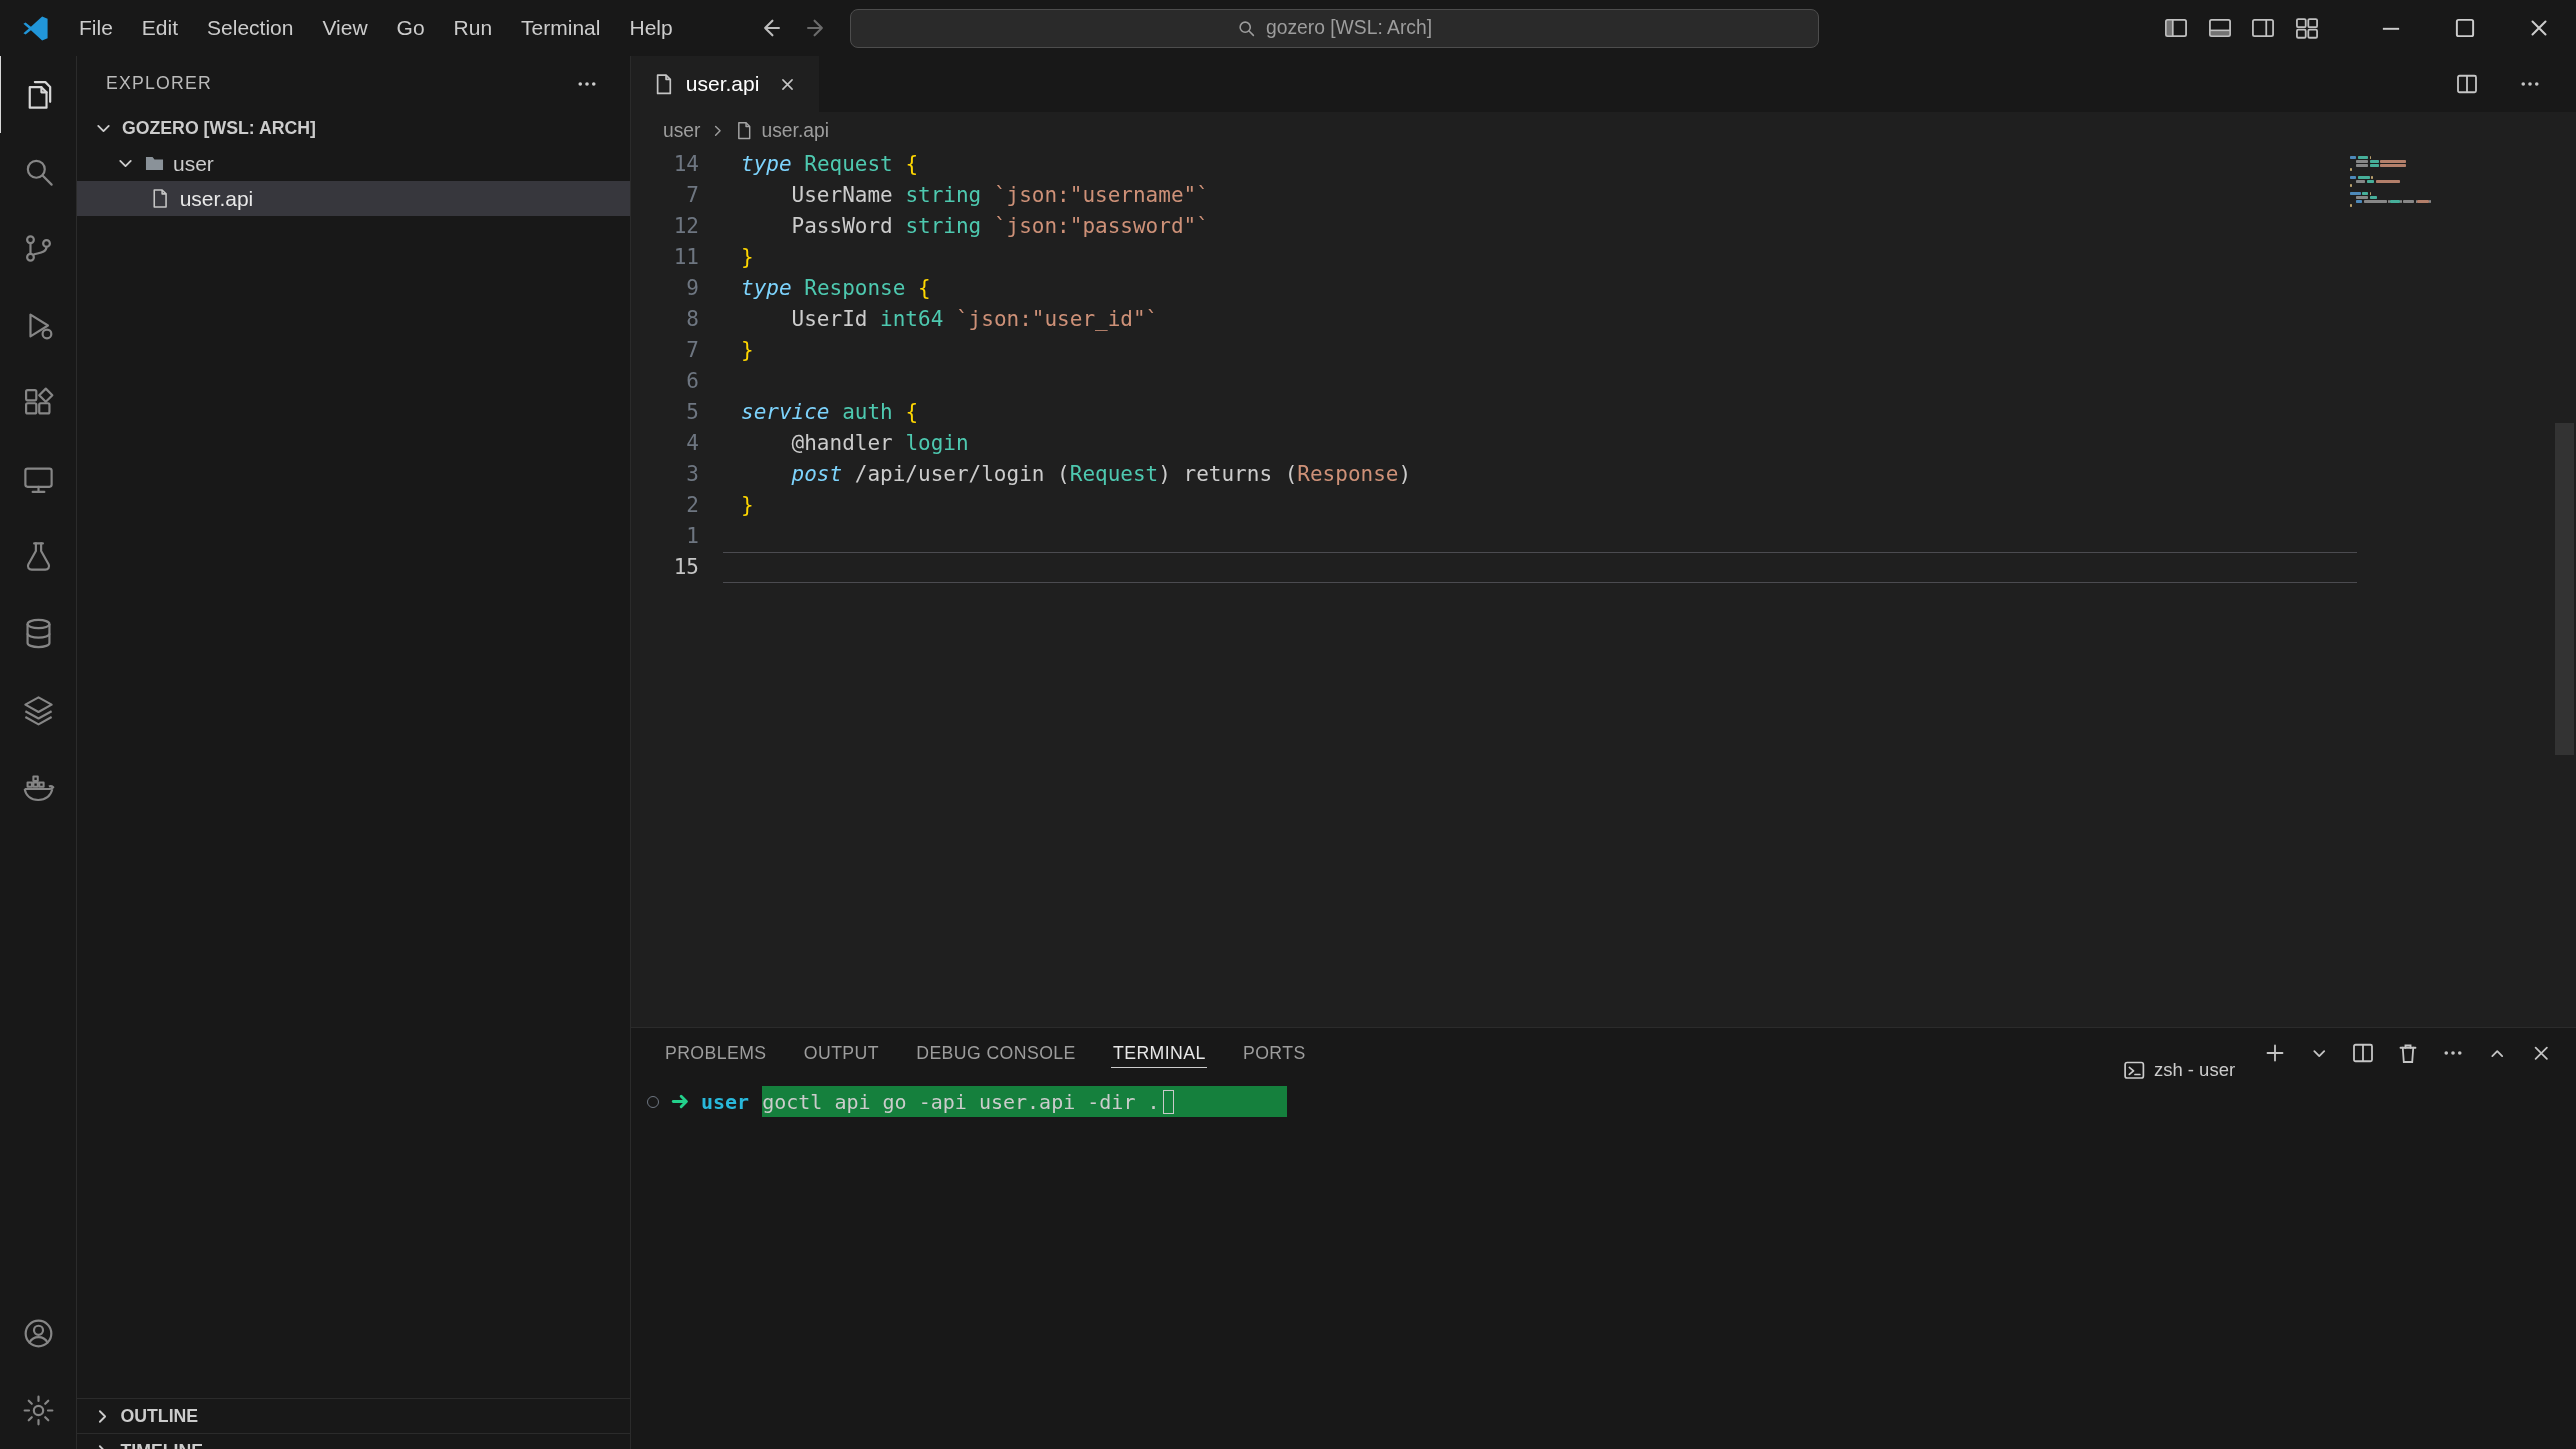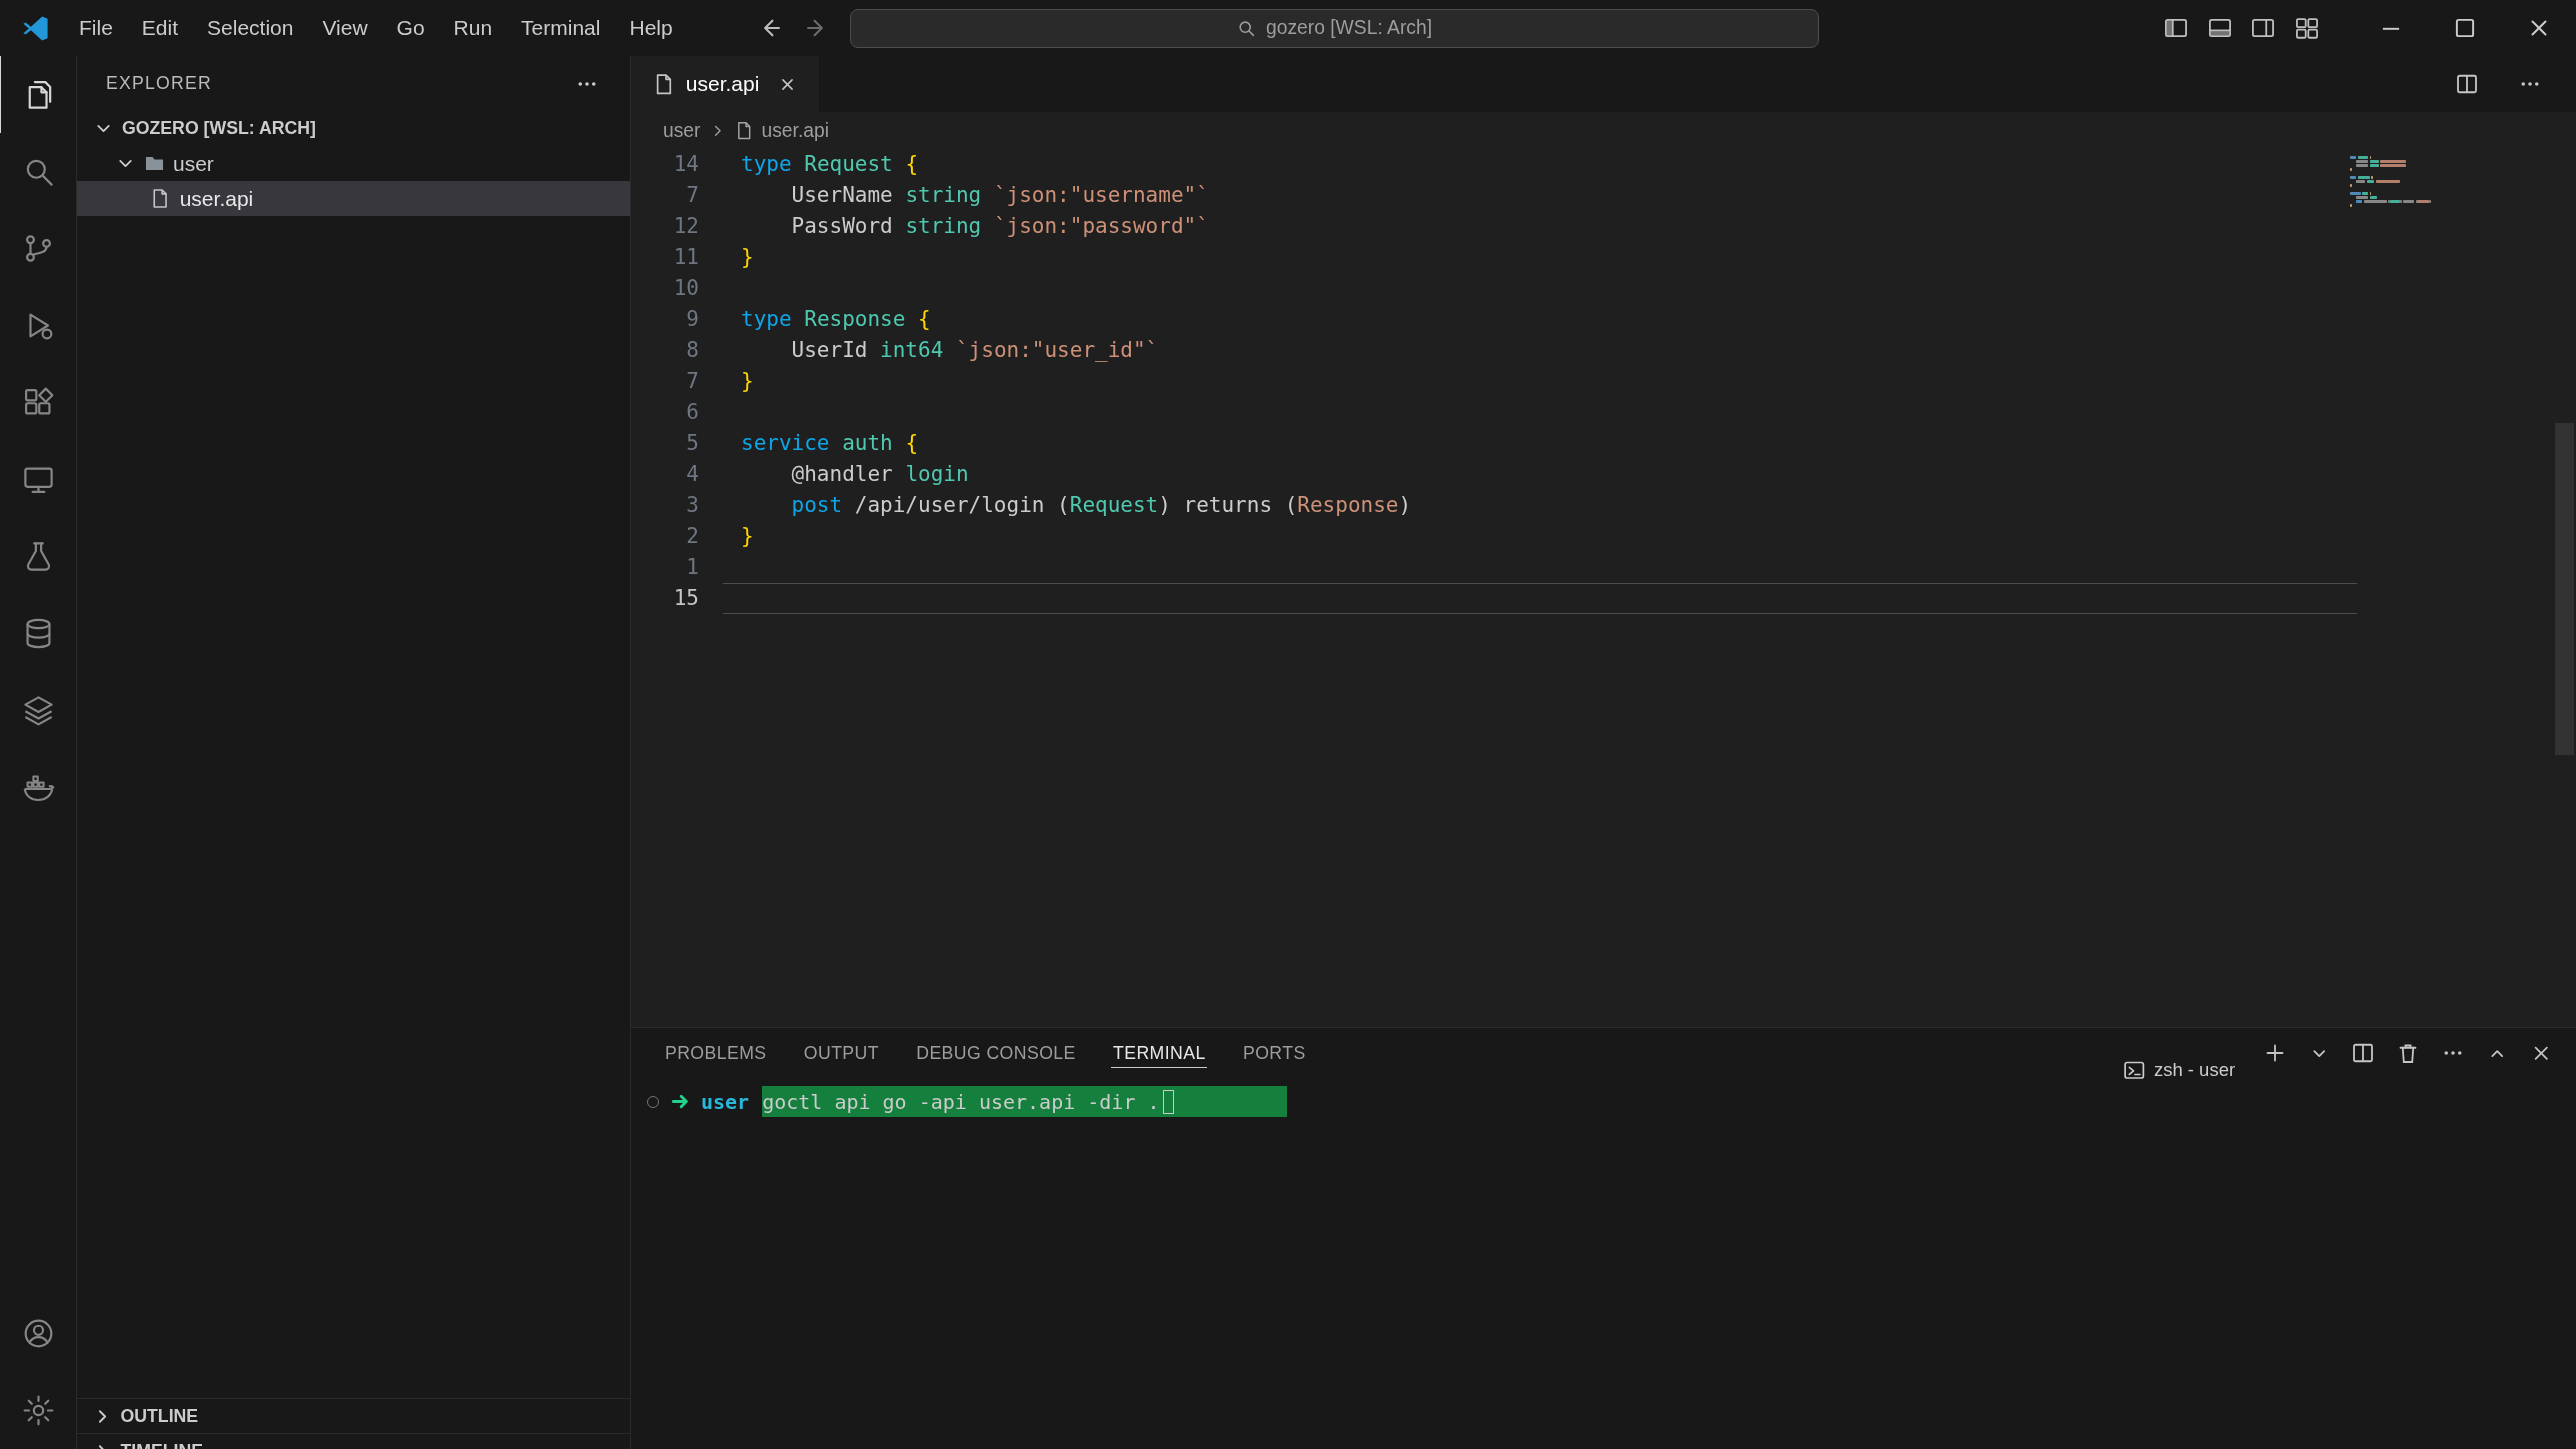--- a/index.html
+++ b/index.html
@@ -60,21 +60,21 @@
   
   .editor { position: relative; flex: 1; background: #1f1f1f; overflow: hidden; font-family: "DejaVu Sans Mono", monospace; }
   .code-row { display: flex; height: 31px; line-height: 31px; font-size: 21px; position: relative; }
   .gutter { width: 68px; text-align: right; color: #6e7681; flex: none; }
   .code-row.current .gutter { color: #c6c6c6; }
   .line-text { padding-left: 42px; white-space: pre; }
   .code-row.current::before {
     content: ""; position: absolute; left: 92px; right: 219px; top: 0; bottom: 0;
     border-top: 0.8px solid #4b4b50; border-bottom: 0.8px solid #4b4b50; pointer-events: none;
   }
-  .tok-k  { color: #0ea5e9; }
+  .tok-k  { color: #7dd3fc; font-style: italic; }
   .tok-ty { color: #4ec9b0; }
   .tok-s  { color: #ce9178; }
   .tok-b  { color: #ffd700; }
   .tok-t  { color: #cccccc; }
 
   .minimap { position: absolute; top: 6.4px; right: 105px; width: 121px; }
   .mm-row { display: flex; height: 4px; align-items: center; }
   .mm-seg { height: 2.4px; border-radius: 0.8px; opacity: .85; flex: none; }
   .mm-seg.tok-k  { background: #569cd6; }
   .mm-seg.tok-ty { background: #4ec9b0; }
@@ -413,24 +413,20 @@
           </div>
           <div class="code-row">
             <span class="gutter">12</span>
             <span class="line-text"><span class="tok-t">    PassWord </span><span class="tok-ty">string</span><span class="tok-t"> </span><span class="tok-s">`json:"password"`</span></span>
           </div>
           <div class="code-row">
             <span class="gutter">11</span>
             <span class="line-text"><span class="tok-b">}</span></span>
           </div>
           <div class="code-row">
-            <span class="gutter">10</span>
-            <span class="line-text"></span>
-          </div>
-          <div class="code-row">
             <span class="gutter">9</span>
             <span class="line-text"><span class="tok-k">type</span><span class="tok-t"> </span><span class="tok-ty">Response</span><span class="tok-t"> </span><span class="tok-b">{</span></span>
           </div>
           <div class="code-row">
             <span class="gutter">8</span>
             <span class="line-text"><span class="tok-t">    UserId </span><span class="tok-ty">int64</span><span class="tok-t"> </span><span class="tok-s">`json:"user_id"`</span></span>
           </div>
           <div class="code-row">
             <span class="gutter">7</span>
             <span class="line-text"><span class="tok-b">}</span></span>

